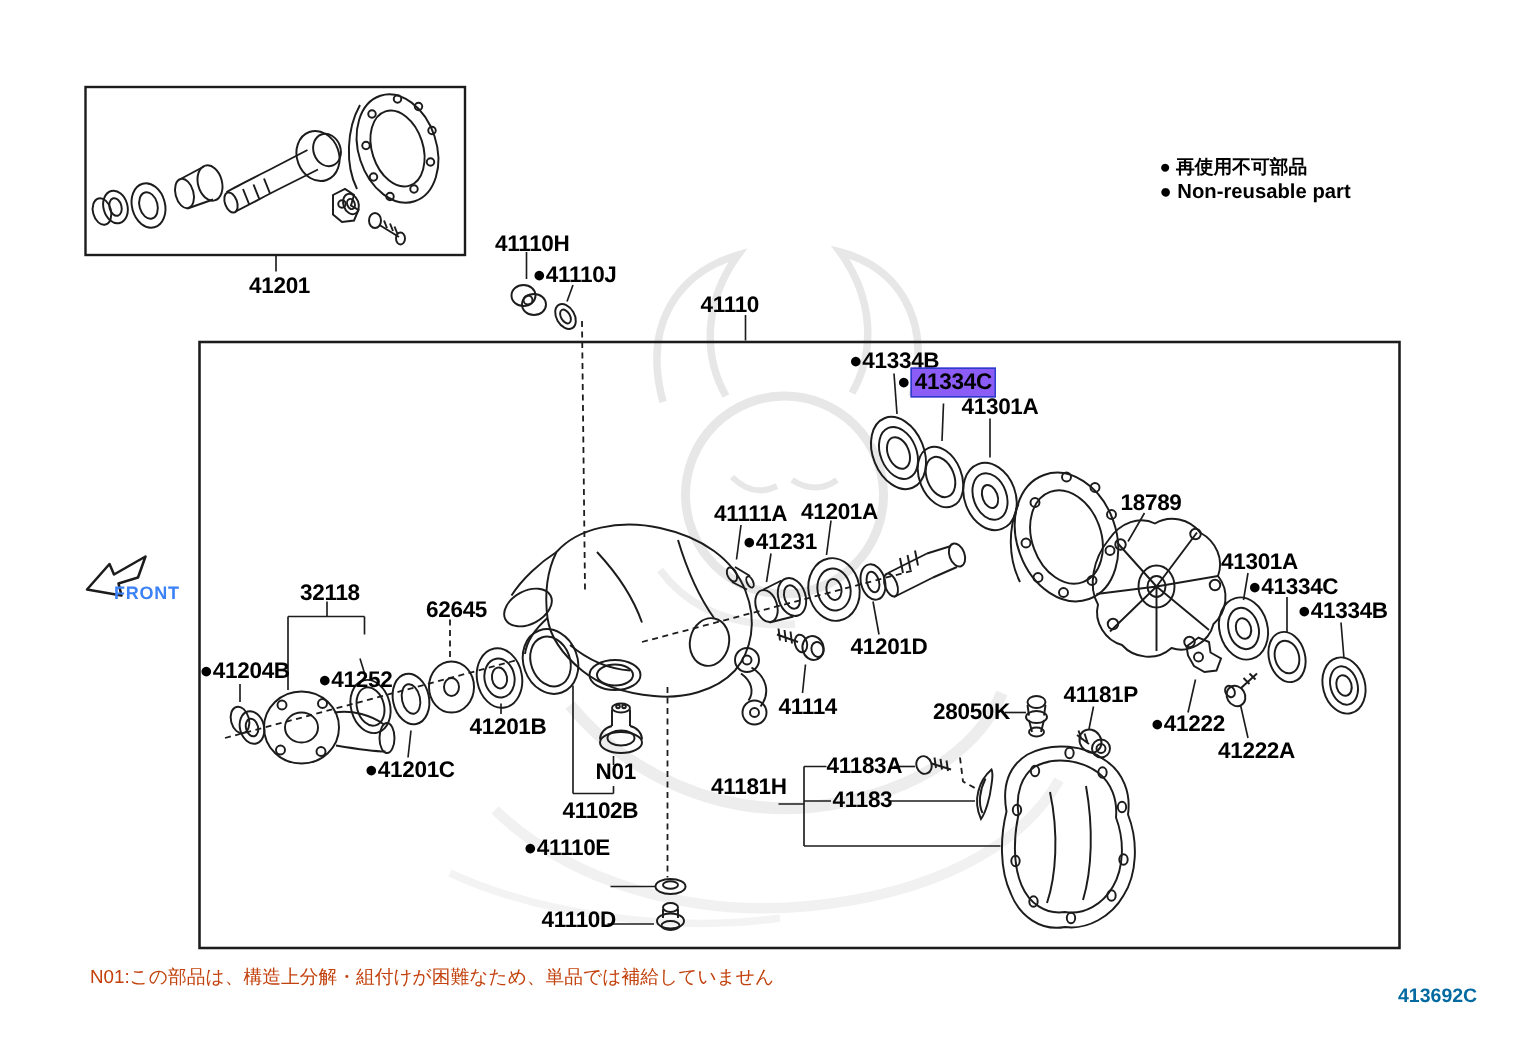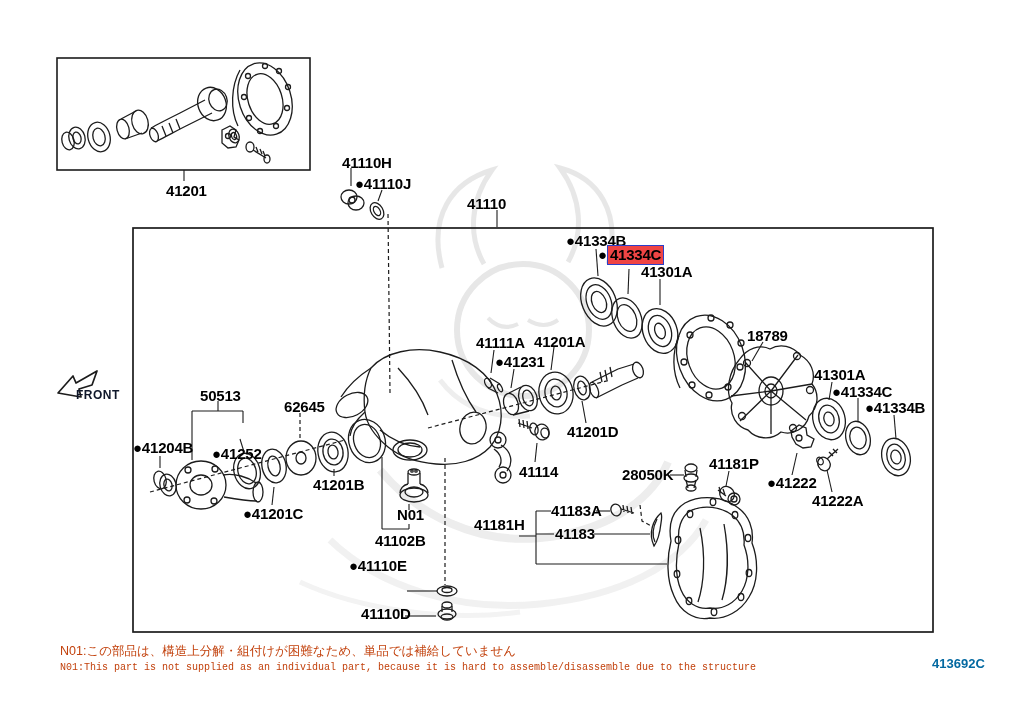--- a/index.html
+++ b/index.html
@@ -1,23 +1,23 @@
 <!DOCTYPE html>
 <html><head>
 <meta charset="utf-8">
 <style>
   html,body{margin:0;padding:0;background:#fff;}
   .stage{position:relative;width:1024px;height:707px;background:#fff;overflow:hidden;
          font-family:"Liberation Sans",sans-serif;}
   svg{position:absolute;left:0;top:0;}
   .pl{position:absolute;font:700 15px/1.15 "Liberation Sans",sans-serif;
       letter-spacing:-0.2px;color:#000;white-space:nowrap;cursor:pointer;}
-  .pl .hl{background:#ef4444;border:1.5px solid #2c3ec9;padding:0 2px 1px 2px;}
+  .pl .hl{background:#8b5cf6;border:1.5px solid #2c3ec9;padding:0 2px 1px 2px;}
   .front{position:absolute;left:76px;top:388px;font:700 12px "Liberation Sans",sans-serif;
-         letter-spacing:.5px;color:#0f172a;}
+         letter-spacing:.5px;color:#3b82f6;}
   .legend{position:absolute;left:773px;top:103px;color:#000;}
   .legend .jp{font:700 12.5px/1.35 "Liberation Sans",sans-serif;}
   .legend .en{font:600 13.5px/1.25 "Liberation Sans",sans-serif;}
   .notes{position:absolute;left:60px;top:644px;color:#c2410c;}
   .notes .jp{font:400 12.5px/1.2 "Liberation Sans",sans-serif;margin-bottom:2px;}
   .notes .en{font:400 10px/1.3 "Liberation Mono",monospace;letter-spacing:0;}
   .doccode{position:absolute;left:932px;top:656px;font:700 13px "Liberation Sans",sans-serif;color:#0369a1;}
 </style>
 </head>
 <body>
@@ -309,32 +309,32 @@
     <path d="M388,214 L390,393"></path>
     <path d="M445,458 V585"></path>
     <path d="M300,413 V441"></path>
     <path d="M640,505 L642,521 L653,527"></path>
     <path d="M428,428 L610,380"></path>
     <path d="M150,492 L345,440"></path>
   </g>
 </svg>
 
   <div class="pl" style="left:166px;top:182px">41201</div>
-  <div class="pl" style="left:342px;top:154px">41110H</div>
+  <div class="pl" style="left:330px;top:154px">41110H</div>
   <div class="pl" style="left:355px;top:175px">●41110J</div>
   <div class="pl" style="left:467px;top:195px">41110</div>
   <div class="pl" style="left:566px;top:232px">●41334B</div>
   <div class="pl" style="left:598px;top:246px"><span>●</span><span class="hl">41334C</span></div>
   <div class="pl" style="left:641px;top:263px">41301A</div>
   <div class="pl" style="left:747px;top:327px">18789</div>
   <div class="pl" style="left:476px;top:334px">41111A</div>
   <div class="pl" style="left:534px;top:333px">41201A</div>
   <div class="pl" style="left:495px;top:353px">●41231</div>
   <div class="pl" style="left:567px;top:423px">41201D</div>
-  <div class="pl" style="left:200px;top:387px">50513</div>
+  <div class="pl" style="left:200px;top:387px">32118</div>
   <div class="pl" style="left:212px;top:445px">●41252</div>
   <div class="pl" style="left:284px;top:398px">62645</div>
   <div class="pl" style="left:133px;top:439px">●41204B</div>
   <div class="pl" style="left:313px;top:476px">41201B</div>
   <div class="pl" style="left:243px;top:505px">●41201C</div>
   <div class="pl" style="left:519px;top:463px">41114</div>
   <div class="pl" style="left:622px;top:466px">28050K</div>
   <div class="pl" style="left:709px;top:455px">41181P</div>
   <div class="pl" style="left:767px;top:474px">●41222</div>
   <div class="pl" style="left:812px;top:492px">41222A</div>
@@ -344,20 +344,23 @@
   <div class="pl" style="left:551px;top:502px">41183A</div>
   <div class="pl" style="left:474px;top:516px">41181H</div>
   <div class="pl" style="left:555px;top:525px">41183</div>
   <div class="pl" style="left:397px;top:506px">N01</div>
   <div class="pl" style="left:375px;top:532px">41102B</div>
   <div class="pl" style="left:349px;top:557px">●41110E</div>
   <div class="pl" style="left:361px;top:605px">41110D</div>
 
   <div class="front">FRONT</div>
 
+  <div class="legend">
+    <div class="jp">● 再使用不可部品</div>
+    <div class="en">● Non-reusable part</div>
+  </div>
 
   <div class="notes">
     <div class="jp">N01:この部品は、構造上分解・組付けが困難なため、単品では補給していません</div>
-    <div class="en">N01:This part is not supplied as an individual part, because it is hard to assemble/disassemble due to the structure</div>
   </div>
 
   <div class="doccode">413692C</div>
 </div>
 
 </body></html>

